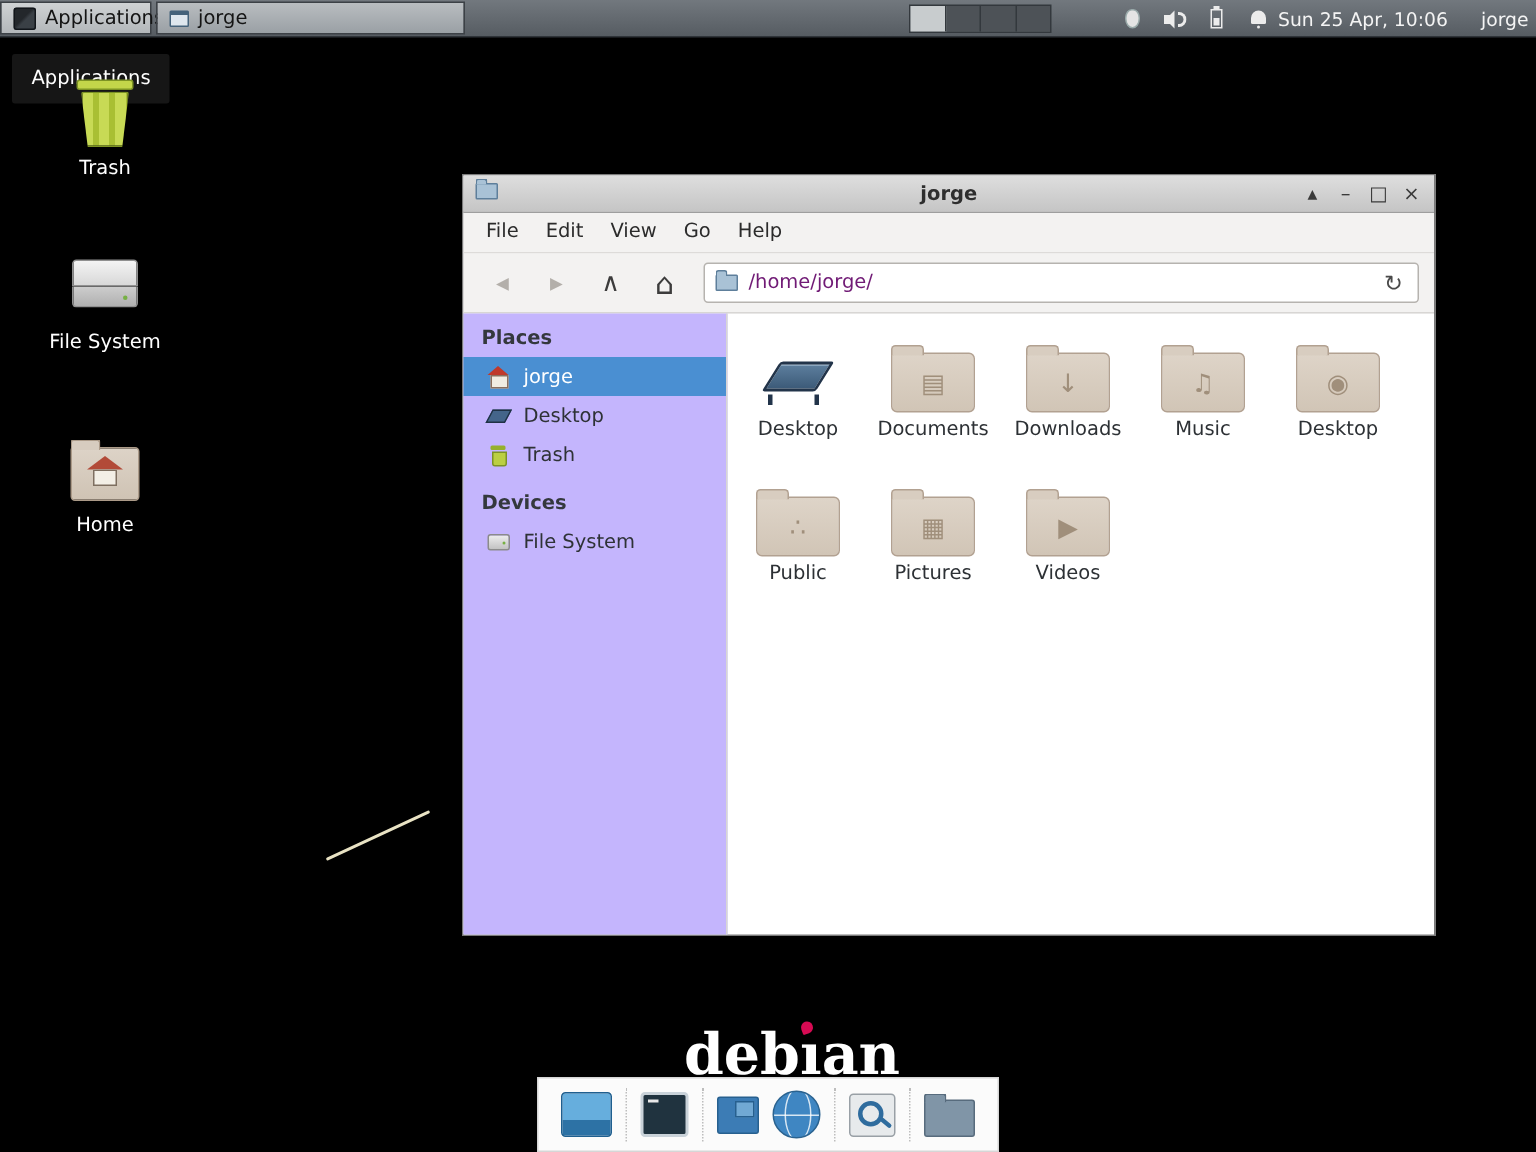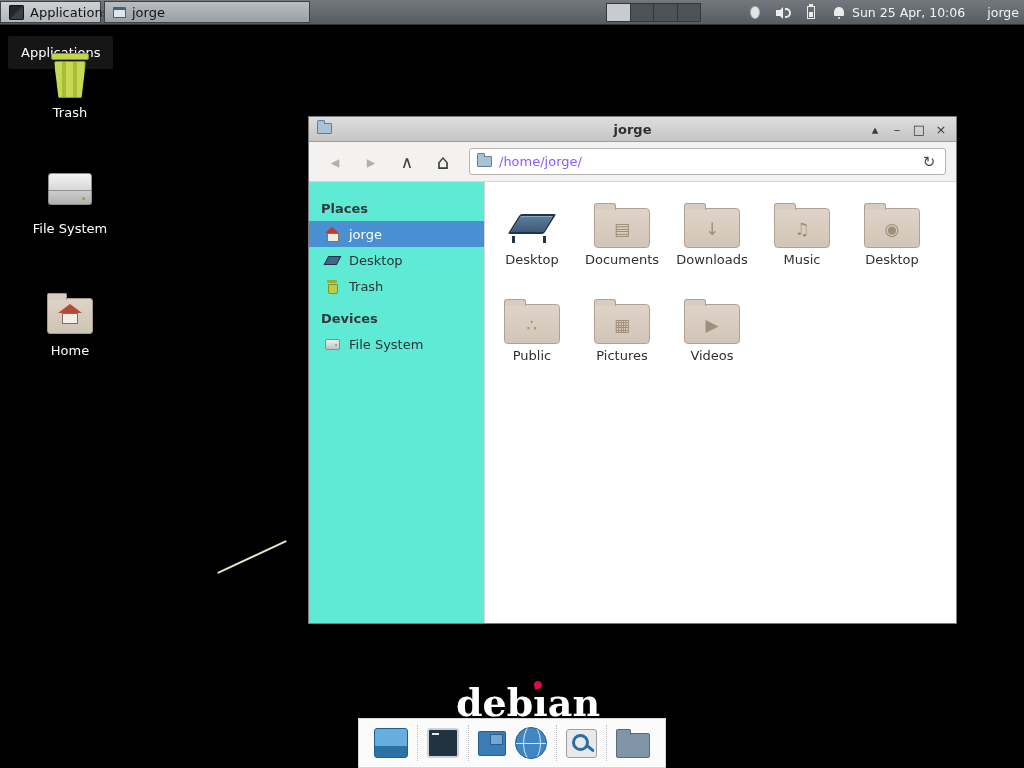--- a/index.html
+++ b/index.html
@@ -99,25 +99,25 @@
   .mini-folder { display:inline-block; width:15px; height:11px; background:#a9c2d6; border:1px solid #5e7f9b; border-radius:1px; position:relative; }
   .mini-folder::before { content:""; position:absolute; top:-4px; left:-1px; width:6px; height:3px; background:#a9c2d6; border:1px solid #5e7f9b; border-bottom:none; border-radius:2px 2px 0 0; }
 
   .menubar { height:27px; flex:none; background:#f3f2f1; border-bottom:1px solid #dddbd9; display:flex; align-items:center; padding-left:6px; }
   .menu-item { padding:0 9px; line-height:26px; color:#2b2b2b; }
 
   .toolbar { height:40px; flex:none; background:#f3f2f1; border-bottom:1px solid #d8d6d4; display:flex; align-items:center; padding:0 10px; gap:4px; }
   .navbtn { width:32px; height:30px; display:flex; align-items:center; justify-content:center; font-size:17px; color:#3c3c3c; }
   .navbtn.disabled { color:#b3afaa; }
   .pathfield { flex:1; height:27px; margin-left:6px; background:#fff; border:1px solid #b6b3af; border-radius:3px; display:flex; align-items:center; padding:0 7px; gap:7px; }
-  .pathtext { flex:1; color:#8b5cf6; font-size:13px; }
+  .pathtext { flex:1; color:#701a75; font-size:13px; }
   .reload { color:#4a4a4a; font-size:15px; width:18px; text-align:center; }
 
   .wbody { flex:1; display:flex; min-height:0; }
-  .sidebar { width:176px; flex:none; background:#5eead4; border-right:1px solid #d8d6d4; padding-top:12px; }
+  .sidebar { width:176px; flex:none; background:#c4b5fd; border-right:1px solid #d8d6d4; padding-top:2px; }
   .side-h { padding:7px 12px 5px; font-weight:bold; color:#34383d; font-size:13px; }
   .srow { height:26px; display:flex; align-items:center; gap:9px; padding-left:15px; color:#2e3236; }
   .srow.sel { background:#4a8fd2; color:#fff; }
   .si { width:16px; height:16px; position:relative; flex:none; }
   .i-computer::before { content:""; position:absolute; left:1px; top:2px; width:13px; height:9px; background:#33495e; border:1px solid #18242f; border-radius:1px; }
   .i-computer::after { content:""; position:absolute; left:4px; top:12px; width:8px; height:2px; background:#556474; }
   .i-home::before { content:""; position:absolute; left:1px; top:1px; border-left:7px solid transparent; border-right:7px solid transparent; border-bottom:6px solid #c0392b; }
   .i-home::after { content:""; position:absolute; left:3px; top:7px; width:10px; height:7px; background:#f1ece2; border:1px solid #8c6f5d; }
   .i-desktop::before { content:""; position:absolute; left:2px; top:4px; width:11px; height:7px; background:#44658a; border:1px solid #1f3144; transform:skewX(-28deg); }
   .i-trash::before { content:""; position:absolute; left:3px; top:2px; width:10px; height:3px; background:#96b02c; border-radius:1px; }
@@ -226,20 +226,27 @@
     <span class="t-ico mini-folder"></span>
     <span class="t-title">jorge</span>
     <span class="wbtns">
       <span class="wbtn">▴</span>
       <span class="wbtn">–</span>
       <span class="wbtn">□</span>
       <span class="wbtn">×</span>
     </span>
   </div>
 
+  <div class="menubar">
+    <span class="menu-item">File</span>
+    <span class="menu-item">Edit</span>
+    <span class="menu-item">View</span>
+    <span class="menu-item">Go</span>
+    <span class="menu-item">Help</span>
+  </div>
 
   <div class="toolbar">
     <span class="navbtn disabled">◂</span>
     <span class="navbtn disabled">▸</span>
     <span class="navbtn">∧</span>
     <span class="navbtn" style="font-size:20px;">⌂</span>
     <span class="pathfield">
       <span class="mini-folder"></span>
       <span class="pathtext">/home/jorge/</span>
       <span class="reload">↻</span>

